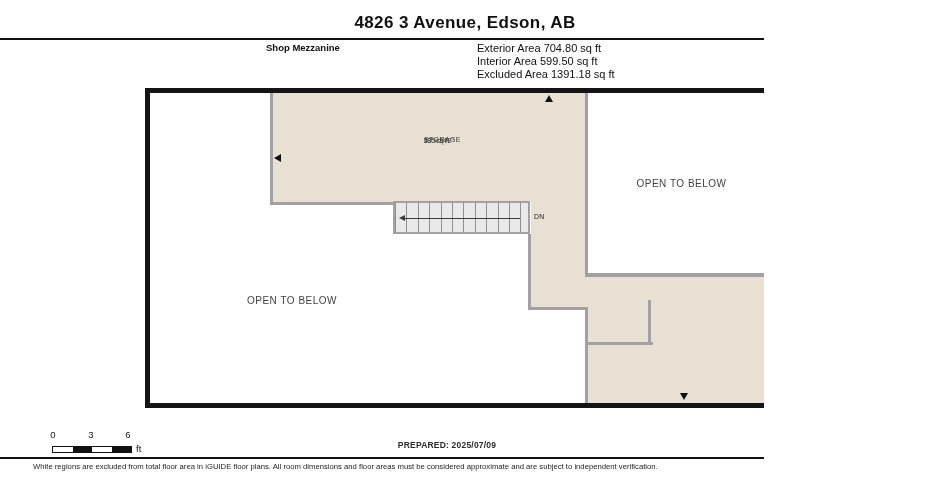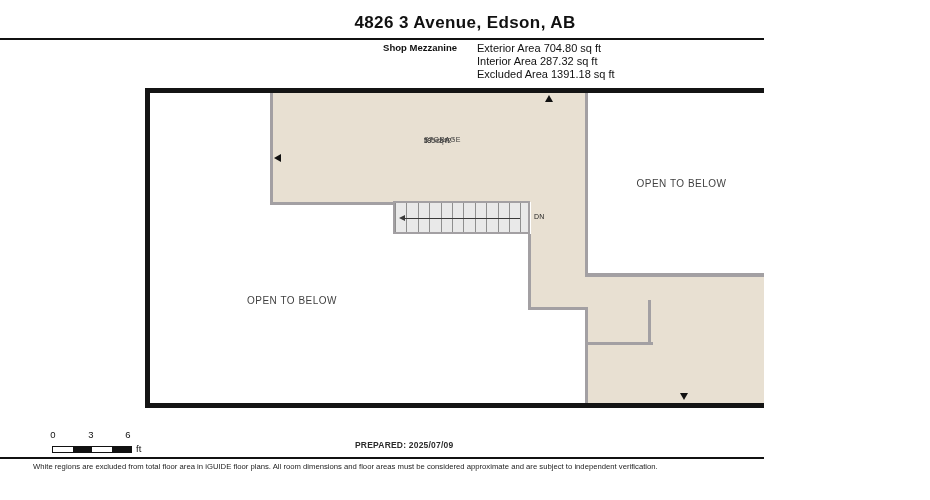--- a/index.html
+++ b/index.html
@@ -5,21 +5,21 @@
   * { margin:0; padding:0; box-sizing:border-box; }
   body { background:#fff; font-family:"Liberation Sans", sans-serif; }
   #canvas { position:relative; width:764px; height:500px; background:#fff; overflow:hidden; }
 
   
   .title { position:absolute; top:13px; left:0; width:930px; text-align:center;
            font-size:17px; font-weight:bold; color:#111; letter-spacing:.4px; }
   .hrule { position:absolute; left:0; width:930px; height:2px; background:#111; }
   .rule-top { top:38px; }
   .rule-bottom { top:457px; }
-  .floor-name { position:absolute; top:42px; left:242px; width:215px; text-align:right;
+  .floor-name { position:absolute; top:42px; left:266px; width:215px; text-align:left;
                 font-size:9.5px; font-weight:bold; color:#111; }
   .area-lines { position:absolute; top:42px; left:477px; font-size:11px; color:#111; line-height:13px; }
 
   
   .plan { position:absolute; left:145px; top:88px; width:635px; height:320px;
           background:#ffffff; border:5px solid #141414; }
   .plan * { position:absolute; }
   .floor { background:#e8e0d2; }
   .wall  { background:#a3a0a3; }
 
@@ -51,38 +51,38 @@
   .arr-right { left:615px; top:212px; border-top:4px solid transparent; border-bottom:4px solid transparent; border-left:7px solid #111; }
 
   
   .tick { position:absolute; width:12px; text-align:center; font-size:9.5px; color:#111; top:429px; }
   .scalebar { position:absolute; left:52px; top:446px; width:80px; height:7px;
               border:1px solid #111; display:flex; }
   .scalebar span { display:block; height:100%; width:25%; }
   .sb-w { background:#fff; } .sb-b { background:#111; }
   .ft-label { position:absolute; left:136px; top:443px; font-size:9.5px; color:#111; }
 
-  .prepared { position:absolute; left:355px; top:440px; width:200px; 
+  .prepared { position:absolute; left:347px; top:440px; width:200px; text-align:center;
               font-size:8.5px; font-weight:bold; color:#2b2b2b; letter-spacing:.2px; }
 
   .compass { position:absolute; left:826px; top:419px; }
 
   .disclaimer { position:absolute; left:33px; top:462px; font-size:7.7px; color:#1d1d1d;text-align:center; }
 </style>
 </head>
 <body>
 
 <div id="canvas">
 
   <div class="title">4826 3 Avenue, Edson, AB</div>
   <div class="hrule rule-top"></div>
   <div class="floor-name">Shop Mezzanine</div>
   <div class="area-lines">
     <div>Exterior Area 704.80 sq ft</div>
-    <div>Interior Area 287.32 sq ft</div>
+    <div>Interior Area 599.50 sq ft</div>
     <div>Excluded Area 1391.18 sq ft</div>
   </div>
 
   <div class="plan">
 
     <div class="floor" style="left:123px; top:0; width:312px; height:109px;"></div>
     <div class="floor" style="left:381px; top:109px; width:54px; height:75px;"></div>
     <div class="floor" style="left:381px; top:184px; width:244px; height:33px;"></div>
     <div class="floor" style="left:438px; top:217px; width:187px; height:93px;"></div>
 

